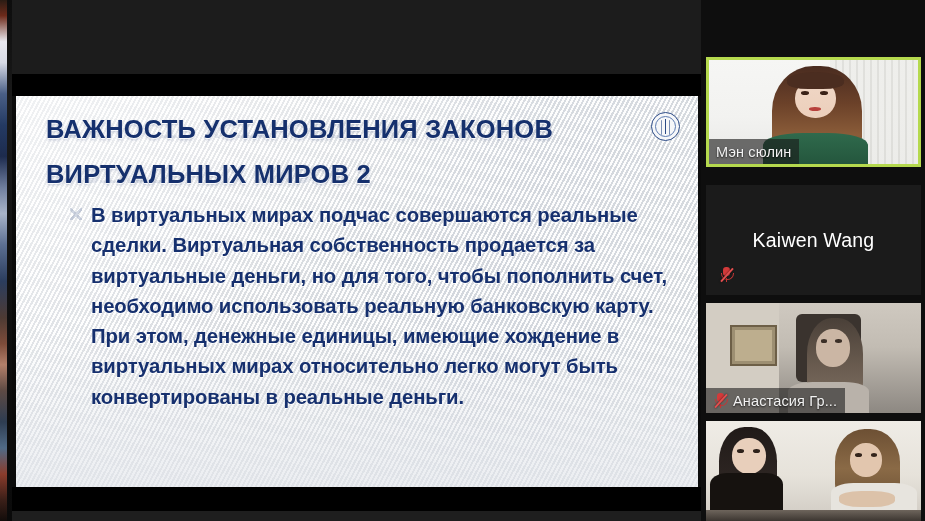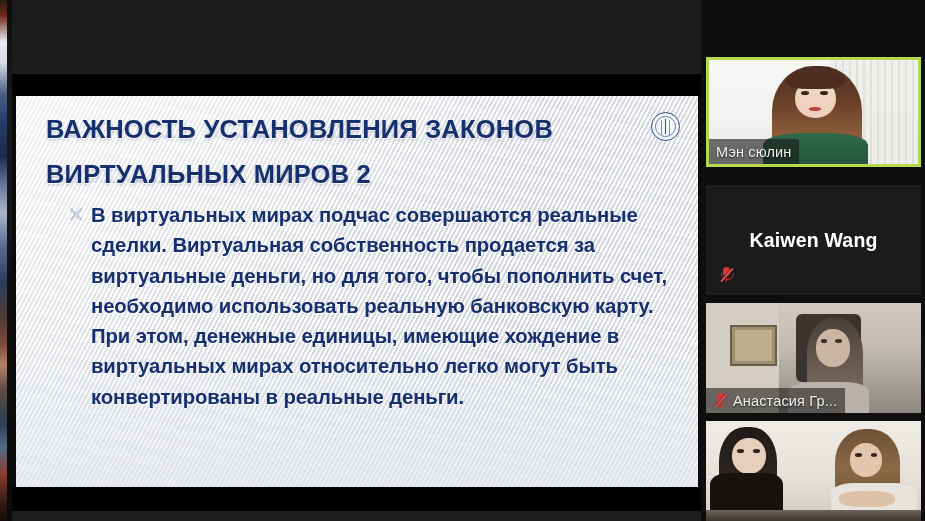--- a/index.html
+++ b/index.html
@@ -119,21 +119,21 @@
     background:#4b2d20;}
   .t1-eyeL{position:absolute;left:44.2%;top:30%;width:3.6%;height:3.4%;border-radius:50%;background:#3a2218;}
   .t1-eyeR{position:absolute;left:53.2%;top:30%;width:3.6%;height:3.4%;border-radius:50%;background:#3a2218;}
   .t1-lips{position:absolute;left:48%;top:45%;width:5.5%;height:3.6%;border-radius:50%;background:#b8413c;}
   .t1-shirt{position:absolute;left:26%;top:70%;width:50%;height:30%;border-radius:38% 38% 0 0;
     background:linear-gradient(to bottom,#2f6a4c,#24563d);}
 
   
   #tile-2{top:185px;height:110px;background:#1b1b1b;}
   .t2-center{position:absolute;inset:0;display:flex;align-items:center;justify-content:center;}
-  .t2-name{color:#ffffff;font-size:19.5px;font-weight:bold;letter-spacing:.2px;}
+  .t2-name{color:#ffffff;font-size:19.5px;font-weight:normal;letter-spacing:.2px;}
   .t2-mic{position:absolute;left:13px;bottom:12px;}
 
   
   #tile-3{top:303px;height:110px;}
   .t3-bg{position:absolute;inset:0;
     background:linear-gradient(to bottom,#cfc9c0 0%,#c2bcb3 40%,#8d8882 100%);}
   .t3-wallL{position:absolute;left:0;top:0;width:34%;height:100%;background:#d3cdc3;}
   .t3-frame{position:absolute;left:11%;top:20%;width:20%;height:34%;
     background:#9d8f72;border:2.5px solid #6d5f47;}
   .t3-frame::after{content:"";position:absolute;inset:3px;background:#bdae8e;}

